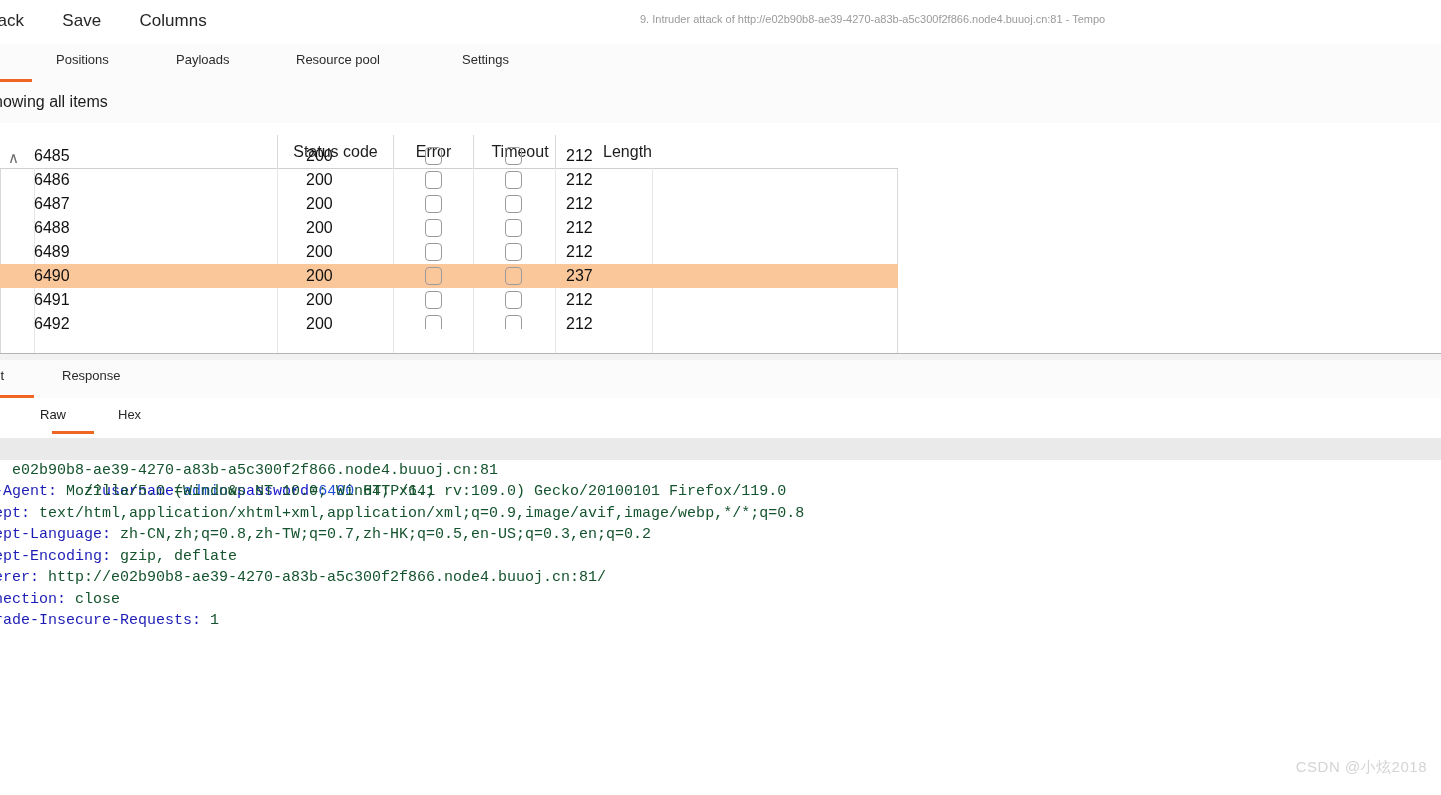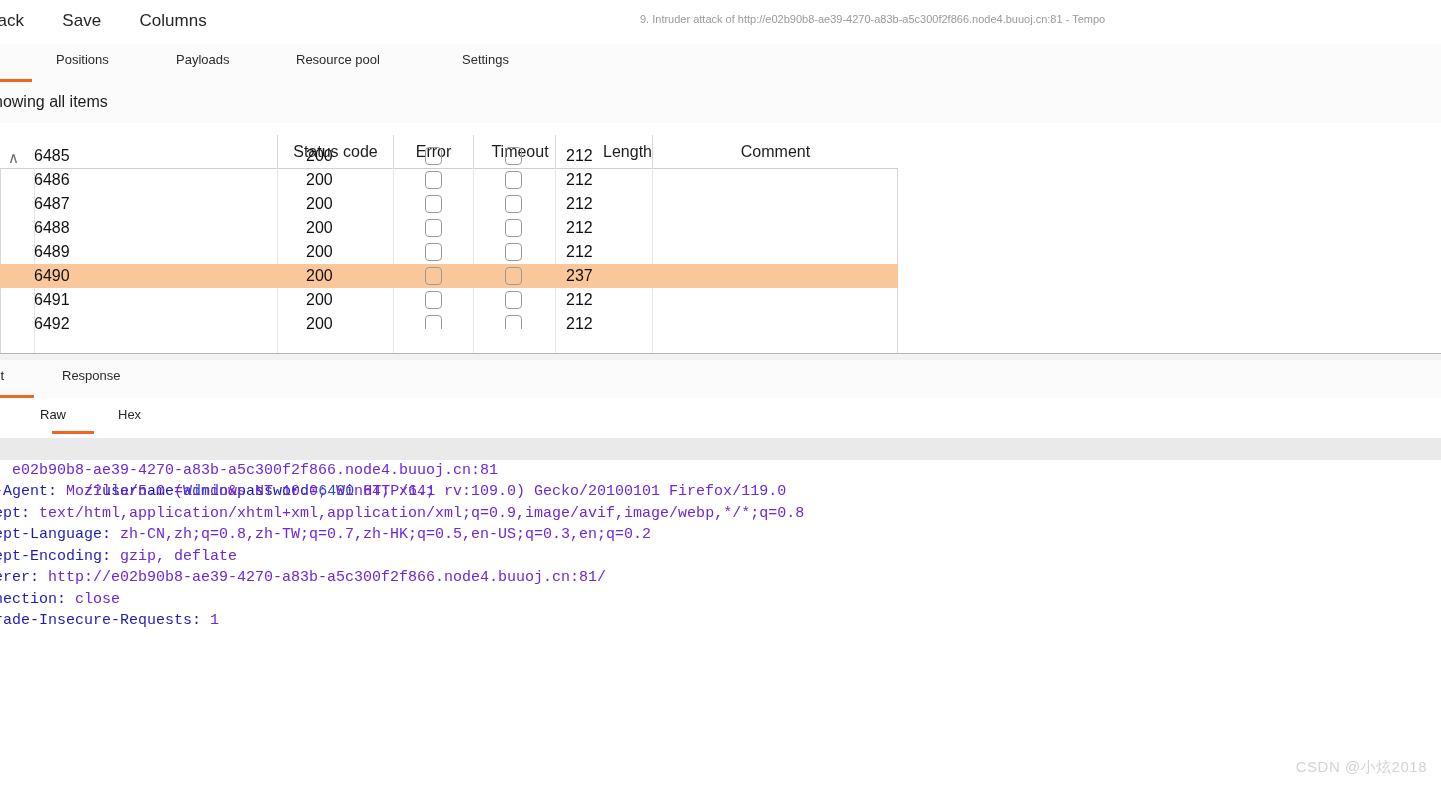--- a/index.html
+++ b/index.html
@@ -231,21 +231,21 @@
   .msg-line.firstline {
     background: #eaeaea;
     width: 1447px;
     left: 0;
     padding-left: 0;
   }
   .msg-line.firstline span.ln-inner { margin-left: -6px; display: inline-block; }
   .hname { color: #1d1db5; }
   .pname { color: #1414c8; }
   .pval  { color: #1d4ed8; }
-  .plain { color: #6d28d9; }
+  .plain { color: #14532d; }
 
   
   .watermark {
     position: absolute;
     right: 14px; bottom: 18px;
     font-size: 15px;
     color: #d4d4d4;
     white-space: nowrap;
     letter-spacing: 0.5px;
   }
@@ -281,21 +281,20 @@
   <div class="table-right-edge"></div>
 
   <div class="table-head">
     <div class="th first" style="left:0px;   width:34px;">
       <span class="sort-chevron">∧</span>
     </div>
     <div class="th" style="left:277px; width:116px;">Status code</div>
     <div class="th" style="left:393px; width:80px;">Error</div>
     <div class="th" style="left:473px; width:82px;padding-left:11px;">Timeout</div>
     <div class="th" style="left:555px; width:97px;text-align:right;">Length</div>
-    <div class="th" style="left:652px; width:246px;">Comment</div>
   </div>
 
   <div class="colsep" style="left:34px;"></div>
   <div class="colsep" style="left:277px;"></div>
   <div class="colsep" style="left:393px;"></div>
   <div class="colsep" style="left:473px;"></div>
   <div class="colsep" style="left:555px;"></div>
   <div class="colsep" style="left:652px;"></div>
 
   <div class="table-body" id="table-body" style="top: 33px; margin-top: -12px;">

